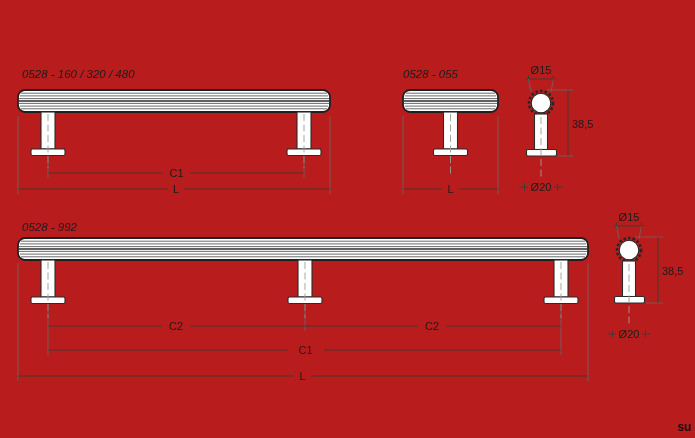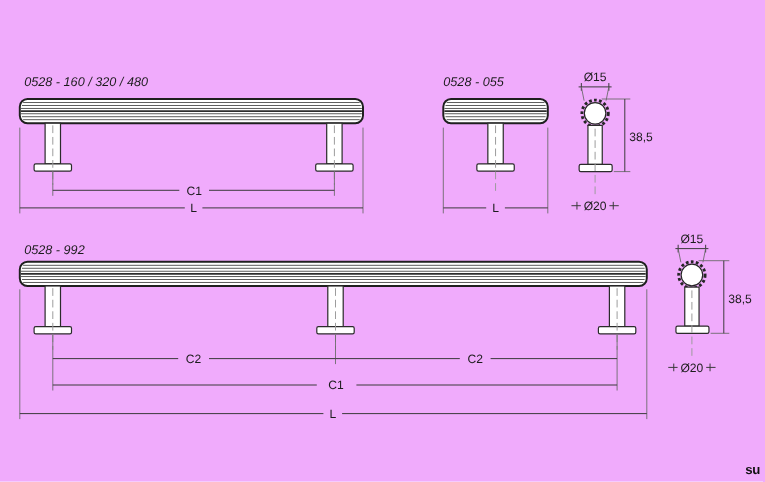--- a/index.html
+++ b/index.html
@@ -1,16 +1,16 @@
 <!DOCTYPE html>
 <html><head>
 <meta charset="utf-8">
 <style>
   html,body { margin:0; padding:0; background:#ffffff; }
-  .stage { position:relative; width:695px; height:438px; background:#f0abfc; overflow:hidden; }
+  .stage { position:relative; width:695px; height:438px; background:#b91c1c; overflow:hidden; }
   svg { display:block; }
   .bar      { fill:#ffffff; stroke:#1f1f1f; stroke-width:1.8; }
   .rib      { stroke:#5a5a5a; stroke-width:0.9; }
   .rib-mid  { stroke:#2e2e2e; stroke-width:1.6; }
   .part     { fill:#ffffff; stroke:#2b2b2b; stroke-width:1.1; }
   .dim      { stroke:#3a3a3a; stroke-width:0.9; fill:none; }
   .ext      { stroke:#6a6a6a; stroke-width:0.8; fill:none; }
   .cl       { stroke:#9c9c9c; stroke-width:0.9; stroke-dasharray:7 3.5; fill:none; }
   .ring     { fill:none; stroke:#262626; stroke-width:2.6; stroke-dasharray:2.5 2.1; }
   .inner-c  { fill:#ffffff; stroke:#262626; stroke-width:1.1; }

